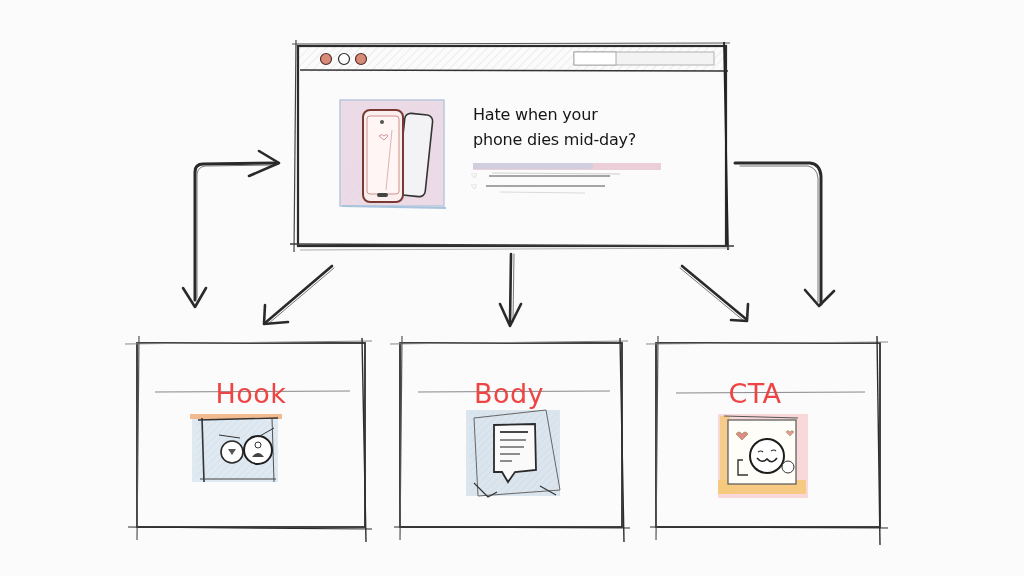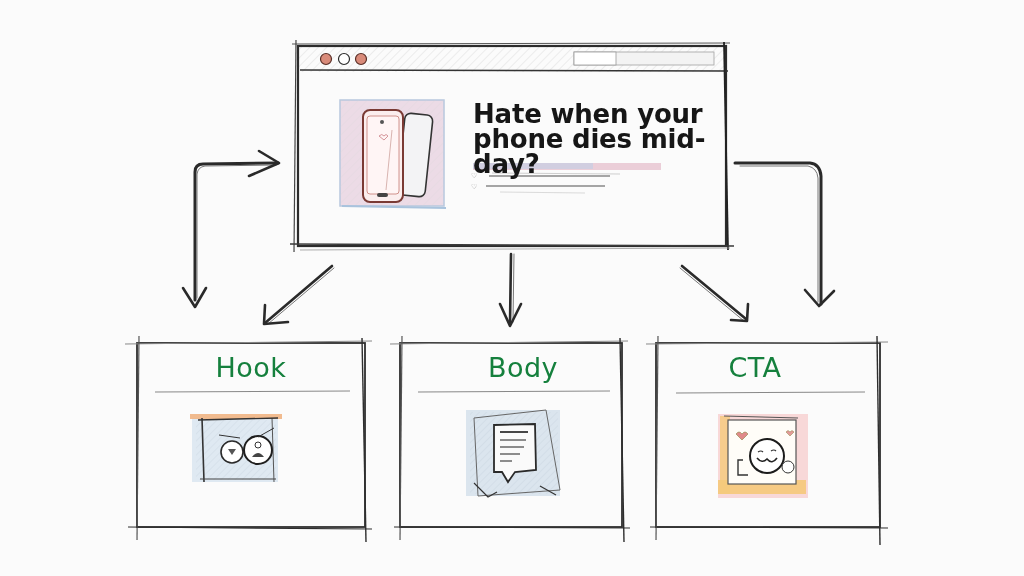--- a/index.html
+++ b/index.html
@@ -6,29 +6,29 @@
   body {
     width:1024px; height:576px; overflow:hidden; position:relative;
     background:#fbfbfb;
     font-family:"DejaVu Sans", sans-serif;
     color:#1a1a1a;
   }
   .abs { position:absolute; }
   svg.layer { position:absolute; left:0; top:0; }
   .browser-title {
     left:473px; top:102px; width:240px;
-    font-size:26px; line-height:25px; color:#161616;
+    font-size:16px; line-height:25px; color:#161616;
     font-family:"DejaVu Sans", sans-serif;
     letter-spacing:-0.2px;
-    font-weight:bold;
   }
   .panel-title {
-    position:absolute; font-size:27px; color:#15803d;
+    position:absolute; font-size:27px; color:#ef4444;
     text-align:center; font-family:"DejaVu Sans", sans-serif;
     letter-spacing:0.5px;
+    margin-top:26px;
   }
 </style>
 </head>
 <body>
 
 <svg class="layer" width="1024" height="576" viewBox="0 0 1024 576">
   <defs>
     <pattern id="hatch" width="6" height="6" patternUnits="userSpaceOnUse" patternTransform="rotate(45)">
       <line x1="0" y1="0" x2="0" y2="6" stroke="#d6d6d6" stroke-width="1"></line>
     </pattern>
@@ -188,14 +188,14 @@
     <path d="M743 460 L738 460 L738 475 L748 475" fill="none" stroke="#333" stroke-width="1.4"></path>
   </g>
 </svg>
 
 <div class="abs browser-title">
   <div>Hate when your</div>
   <div>phone dies mid-day?</div>
 </div>
 
 <div class="panel-title" style="left:137px; top:352px; width:228px;">Hook</div>
-<div class="panel-title" style="left:412px; top:352px; width:222px;">Body</div>
+<div class="panel-title" style="left:398px; top:352px; width:222px;">Body</div>
 <div class="panel-title" style="left:656px; top:352px; width:198px;">CTA</div>
 
 </body></html>

